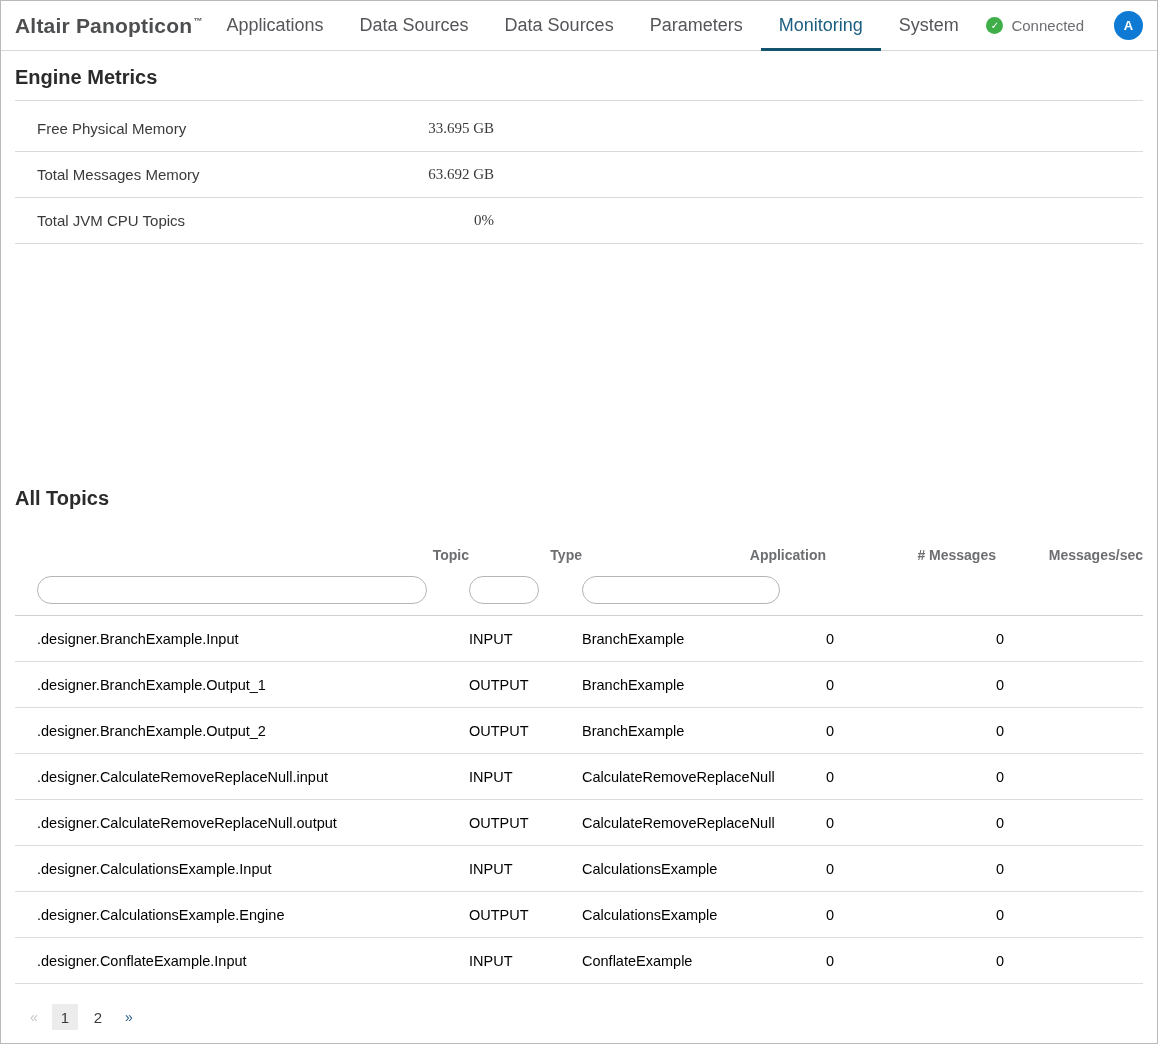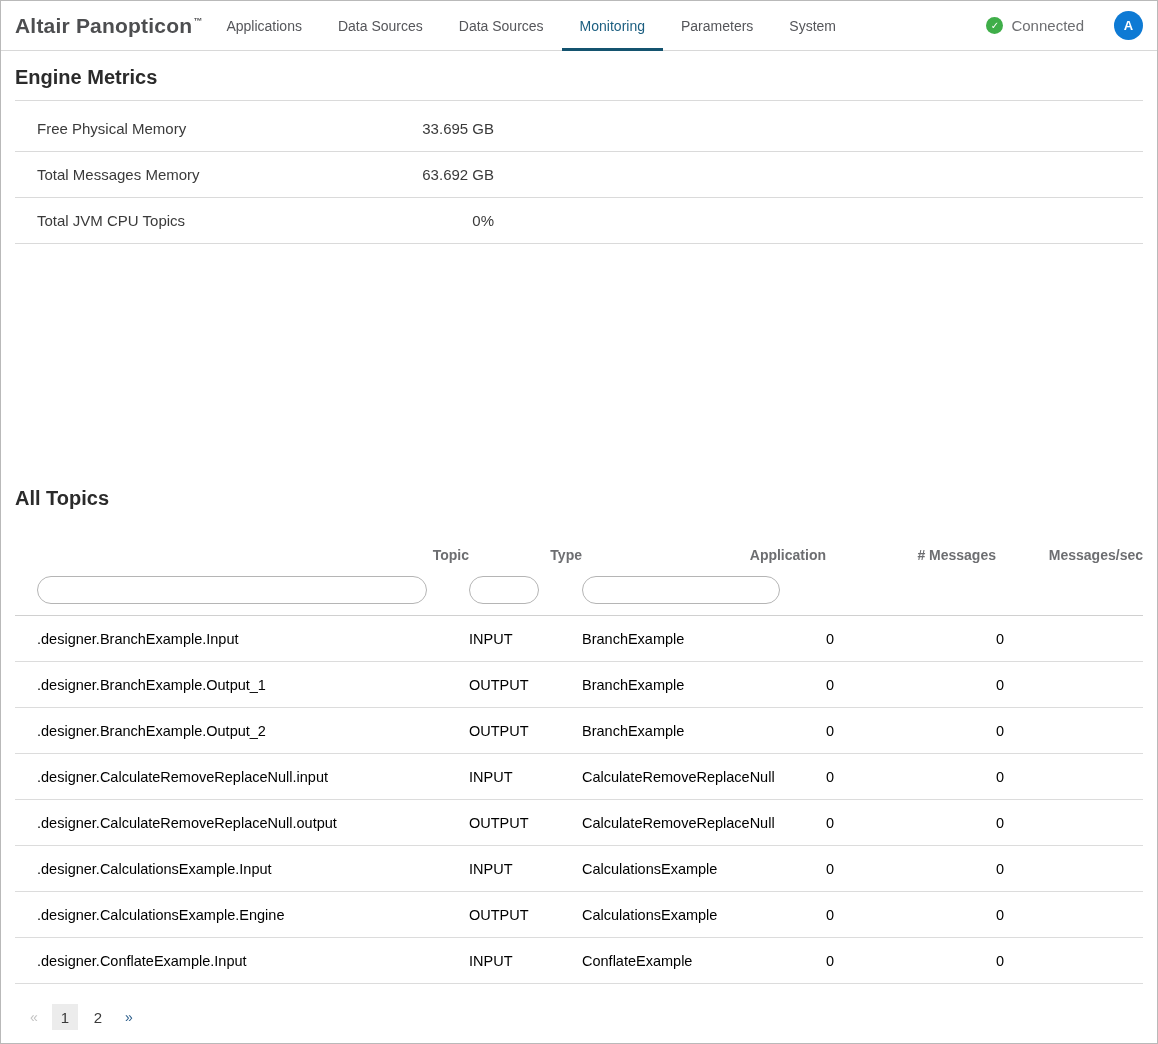--- a/index.html
+++ b/index.html
@@ -39,21 +39,21 @@
   .tabs {
     display: flex;
     align-items: stretch;
     height: 50px;
     margin-left: 6px;
   }
   .tab {
     display: flex;
     align-items: center;
     padding: 0 18px;
-    font-size: 14px;
+    font-size: 18px;
     color: #55565a;
     cursor: pointer;
     border-bottom: 3px solid transparent;
     border-top: 3px solid transparent;
   }
   .tab.active {
     color: #1b5e80;
     border-bottom-color: #14536f;
   }
   .nav-right {
@@ -114,21 +114,21 @@
   .metric-row {
     display: flex;
     align-items: center;
     height: 46px;
     border-bottom: 1px solid #dadada;
     padding-left: 22px;
     font-size: 15px;
     color: #3a3a3a;
   }
   .metric-label { width: 250px; }
-  .metric-value { width: 207px; text-align: right; }
+  .metric-value { width: 207px; text-align: right; font-family: Liberation Serif, serif; }
 
   .spacer { height: 228px; }
 
   
   .topics-grid {
     display: grid;
     grid-template-columns: 432px 113px 244px 170px 1fr;
     align-items: center;
     padding-left: 22px;
   }
@@ -201,22 +201,22 @@
 
   <div class="navbar">
     <div class="logo">
       <span>Altair Panopticon</span>
         <span class="tm">™</span>
     </div>
     <div class="tabs" id="nav-tabs">
         <div class="tab">Applications</div>
         <div class="tab">Data Sources</div>
         <div class="tab">Data Sources</div>
+        <div class="tab">Parameters</div>
         <div class="tab active">Monitoring</div>
-        <div class="tab">Parameters</div>
         <div class="tab">System</div>
       </div>
     <div class="nav-right">
       <div class="conn-status">
         <span class="check-icon">✓</span>
         <span>Connected</span>
       </div>
       <div class="avatar">A</div>
     </div>
   </div>

